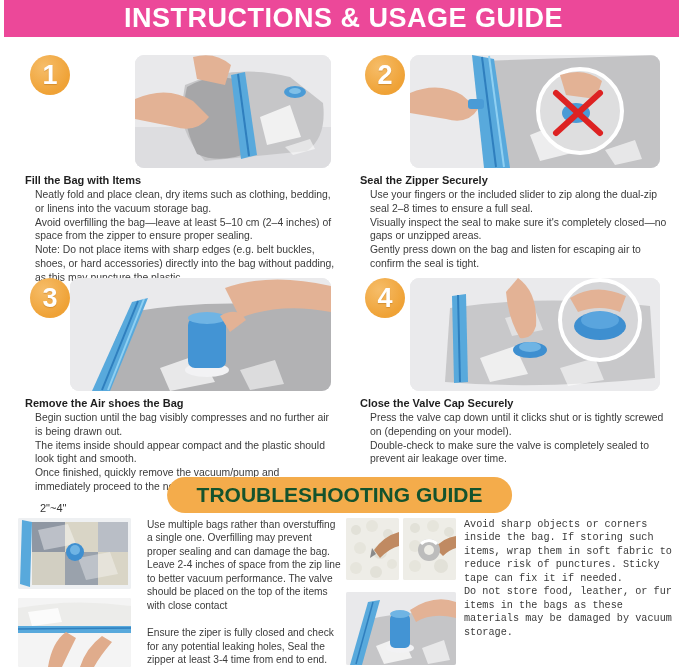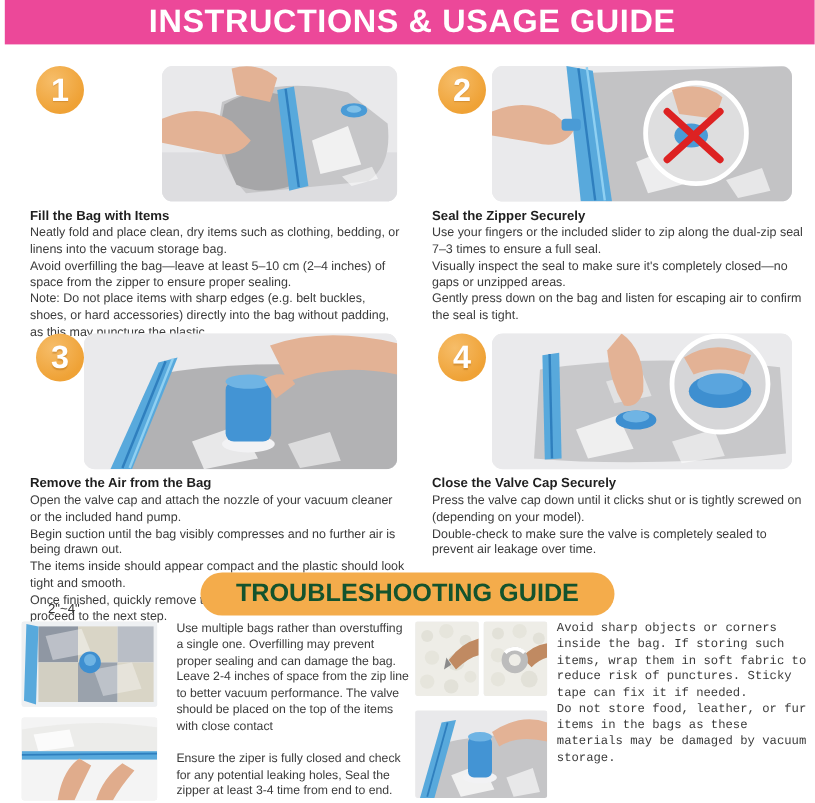--- a/index.html
+++ b/index.html
@@ -14,21 +14,21 @@
   .step { position:absolute; width:318px; }
   .badge { position:absolute; width:40px; height:40px; border-radius:50%;
            background:radial-gradient(circle at 35% 30%, #f6bd69, #efA236 70%);
            color:#fff; font-weight:bold; font-size:27px;
            display:flex; align-items:center; justify-content:center;
            text-shadow:0 1px 1px rgba(160,90,0,.35); }
   .photo { position:absolute; border-radius:9px; overflow:hidden; background:#e8e8ea; }
   .photo svg { display:block; }
   .step-text { position:absolute; left:0; width:312px; }
   .step-title { font-weight:bold; font-size:11px; color:#1f1f1f; margin-bottom:2px; }
-  .step-line { font-size:10.4px; color:#3b3b3b; line-height:1.33; }
+  .step-line { font-size:10.4px; color:#3b3b3b; line-height:1.33;margin-left:10px; }
 
   .ts-banner { position:absolute; top:477px; left:50%; transform:translateX(-50%);
                background:#F4AC4B; color:#14532d; font-weight:bold; font-size:21px;
                padding:6px 30px; border-radius:22px; white-space:nowrap; }
 
   .size-label { position:absolute; left:40px; top:502px; font-size:11px; color:#333; }
 
   .thumb { position:absolute; overflow:hidden; border-radius:2px; background:#eee; }
   .tipcol { position:absolute; font-size:10.2px; color:#3b3b3b; line-height:1.32; }
   .tip { margin:0; }
@@ -84,21 +84,21 @@
         <rect x="58" y="44" width="16" height="10" rx="3" fill="#4a9bd6"></rect>
         <circle cx="170" cy="56" r="42" fill="#dededf" stroke="#ffffff" stroke-width="4"></circle>
         <path d="M150 20 Q175 12 192 26 L186 44 L156 40 Z" fill="#e3b295"></path>
         <ellipse cx="166" cy="58" rx="14" ry="10" fill="#4a9bd6"></ellipse>
         <line x1="146" y1="38" x2="190" y2="78" stroke="#dd2222" stroke-width="6" stroke-linecap="round"></line>
         <line x1="190" y1="38" x2="146" y2="78" stroke="#dd2222" stroke-width="6" stroke-linecap="round"></line>
       </svg>
     </div>
     <div class="step-text" style="top:124px;">
       <div class="step-title">Seal the Zipper Securely</div>
-      <div class="step-line">Use your fingers or the included slider to zip along the dual-zip seal 7–3 times to ensure a full seal.</div>
+      <div class="step-line">Use your fingers or the included slider to zip along the dual-zip seal 2–8 times to ensure a full seal.</div>
       <div class="step-line">Visually inspect the seal to make sure it's completely closed—no gaps or unzipped areas.</div>
       <div class="step-line">Gently press down on the bag and listen for escaping air to confirm the seal is tight.</div>
     </div>
   </div>
 
   <div class="step" style="left:25px; top:273px;">
     <div class="badge" style="left:5px; top:5px;">3</div>
     <div class="photo" style="left:45px; top:5px; width:261px; height:113px;">
       <svg width="261" height="113" viewBox="0 0 261 113">
         <rect width="261" height="113" fill="#eaeaec"></rect>
@@ -109,22 +109,21 @@
         <line x1="68" y1="23" x2="32" y2="112" stroke="#2f7fbe" stroke-width="2"></line>
         <line x1="74" y1="21" x2="38" y2="112" stroke="#8fd0f2" stroke-width="2"></line>
         <path d="M155 10 Q200 -6 261 8 L261 34 Q210 24 170 40 Z" fill="#e3b295"></path>
         <ellipse cx="137" cy="92" rx="22" ry="7" fill="#f2f2f4"></ellipse>
         <rect x="118" y="40" width="38" height="50" rx="7" fill="#4394d4"></rect>
         <ellipse cx="137" cy="40" rx="19" ry="6" fill="#6fb4e4"></ellipse>
         <path d="M150 38 Q168 28 176 42 L160 54 Z" fill="#e3b295"></path>
       </svg>
     </div>
     <div class="step-text" style="top:124px;">
-      <div class="step-title">Remove the Air from the Bag</div>
-      <div class="step-line">Open the valve cap and attach the nozzle of your vacuum cleaner or the included hand pump.</div>
+      <div class="step-title">Remove the Air shoes the Bag</div>
       <div class="step-line">Begin suction until the bag visibly compresses and no further air is being drawn out.</div>
       <div class="step-line">The items inside should appear compact and the plastic should look tight and smooth.</div>
       <div class="step-line">Once finished, quickly remove the vacuum/pump and immediately proceed to the next step.</div>
     </div>
   </div>
 
   <div class="step" style="left:360px; top:273px;">
     <div class="badge" style="left:5px; top:5px;">4</div>
     <div class="photo" style="left:50px; top:5px; width:250px; height:113px;">
       <svg width="250" height="113" viewBox="0 0 250 113">

